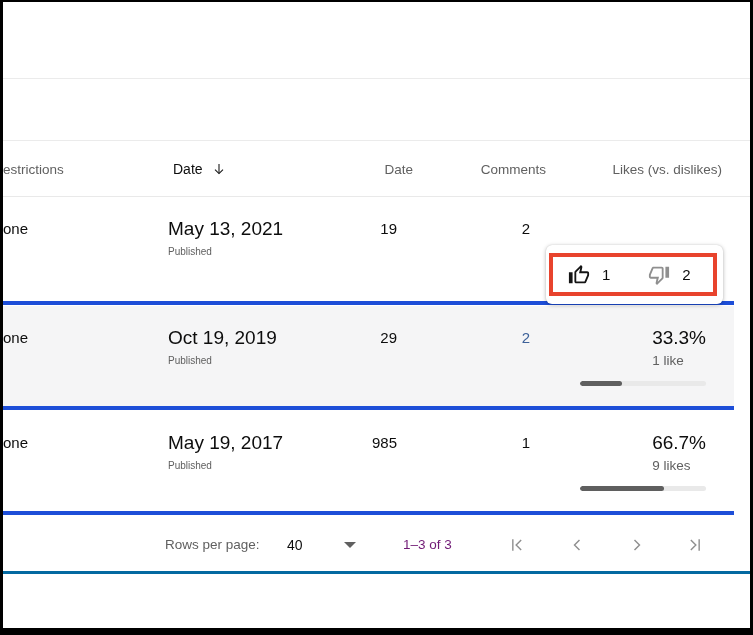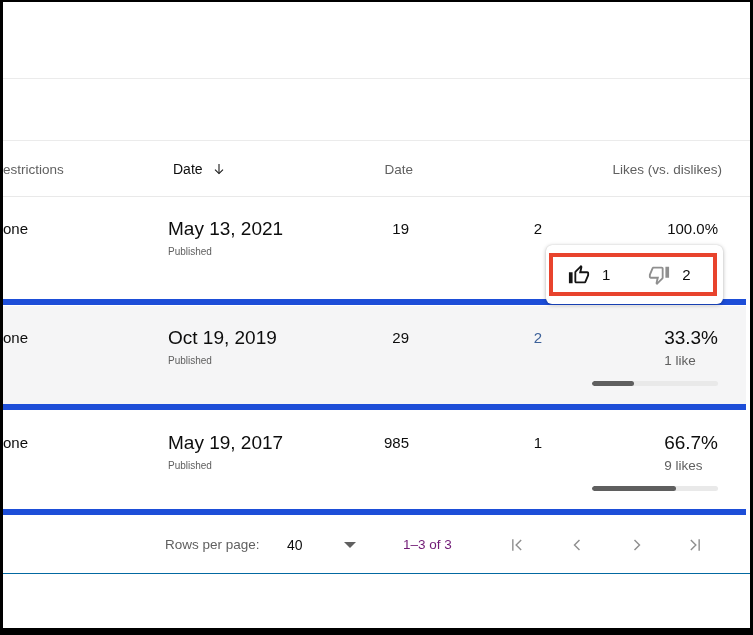--- a/index.html
+++ b/index.html
@@ -19,21 +19,21 @@
   .thead .cell { position:absolute; top:0; height:56px; display:flex; align-items:center; white-space:nowrap; }
   .col-restr { left:0; }
   .col-date  { left:170px; color:#0d0d0d; font-weight:400; font-size:14px; }
   .r-align   { justify-content:flex-end; }
   .col-views    { right:337px; }
   .col-comments { right:204px; }
   .col-likes    { right:28px; }
   .sort-arrow { margin-left:8px; display:inline-flex; }
 
   
-  .row { left:0; right:4px; height:108px; border-bottom:6px solid #1d4ed8; background:#fff; }
+  .row { left:0; right:16px; height:108px; border-bottom:4px solid #1d4ed8; background:#fff; }
   .row.alt { background:#f5f5f6; }
   .row .cell { position:absolute; top:0; padding-top:20px; white-space:nowrap; }
   .restr { left:0; font-size:15px; color:#0d0d0d; line-height:24px; }
   .datec { left:165px; }
   .date-line { font-size:19px; color:#0d0d0d; line-height:24px; }
   .vis-line  { font-size:10px; color:#606060; line-height:22px; }
   .numc { font-size:15px; color:#0d0d0d; line-height:24px; }
   .views-c    { right:337px; }
   .comments-c { right:204px; }
   .likes-c    { right:28px; }
@@ -48,21 +48,21 @@
              z-index:5; display:flex; align-items:center; padding-left:22px; }
   .redbox { position:absolute; left:3px; top:8px; width:168px; height:43px;
             border:4px solid #e8432d; z-index:6; pointer-events:none; }
   .tt-num { font-size:15px; color:#0d0d0d; }
   .tt-ic  { display:inline-flex; margin-right:12px; }
   .tt-gap { width:38px; }
   .ic-up   { color:#141414; }
   .ic-down { color:#8f8f8f; }
 
   
-  .tfoot { left:0; right:0; top:513px; height:59px; border-bottom:1px solid #0369a1; background:#fff;
+  .tfoot { left:0; right:0; top:513px; height:59px; border-bottom:3px solid #0369a1; background:#fff;
            font-size:13.5px; color:#606060; }
   .tfoot .f { position:absolute; top:0; height:59px; display:flex; align-items:center; white-space:nowrap; }
   .f-label { left:162px; }
   .f-value { left:284px; color:#0d0d0d; font-size:14px; cursor:pointer; }
   .f-caret { left:340px; cursor:pointer; }
   .f-range { left:400px; color:#701a75; }
   .pager { width:30px; justify-content:center; cursor:pointer; color:#8f8f8f; }
   .p-first { left:499px; } .p-prev { left:559px; } .p-next { left:619px; } .p-last { left:677px; }
 </style>
 </head>
@@ -77,32 +77,32 @@
     <span class="cell col-date">
       <span>Date</span>
       <span class="sort-arrow">
         <svg width="16" height="16" viewBox="0 0 24 24" fill="none" stroke="#141414" stroke-width="1.6">
           <path d="M12 4.5v14"></path>
             <path d="M6 12.8l6 6 6-6"></path>
         </svg>
       </span>
     </span>
     <span class="cell r-align col-views">Date</span>
+    <span class="cell r-align col-comments">Comments</span>
     <span class="cell r-align col-likes">Likes (vs. dislikes)</span>
   </div>
 
   <div class="abs row" style="top:195px;">
     <span class="cell restr">one</span>
     <span class="cell datec">
       <div class="date-line">May 13, 2021</div>
       <div class="vis-line">Published</div>
     </span>
     <span class="cell numc views-c">19</span>
     <span class="cell numc comments-c">2</span>
-    <span class="cell numc likes-c">100.0%</span>
 
     <div class="tooltip">
       <div class="redbox"></div>
       <span class="tt-ic ic-up">
         <svg width="22" height="22" viewBox="0 0 24 24" fill="currentColor">
           <path d="M9 21h9c.83 0 1.54-.5 1.84-1.22l3.02-7.05c.09-.23.14-.47.14-.73v-2c0-1.1-.9-2-2-2h-6.31l.95-4.57.03-.32c0-.41-.17-.79-.44-1.06L14.17 1 7.58 7.59C7.22 7.95 7 8.45 7 9v10c0 1.1.9 2 2 2zM9 9l4.34-4.34L12 10h9v2l-3 7H9V9zM1 9h4v12H1z"></path>
         </svg>
       </span>
       <span class="tt-num">1</span>
       <span class="tt-gap"></span>

